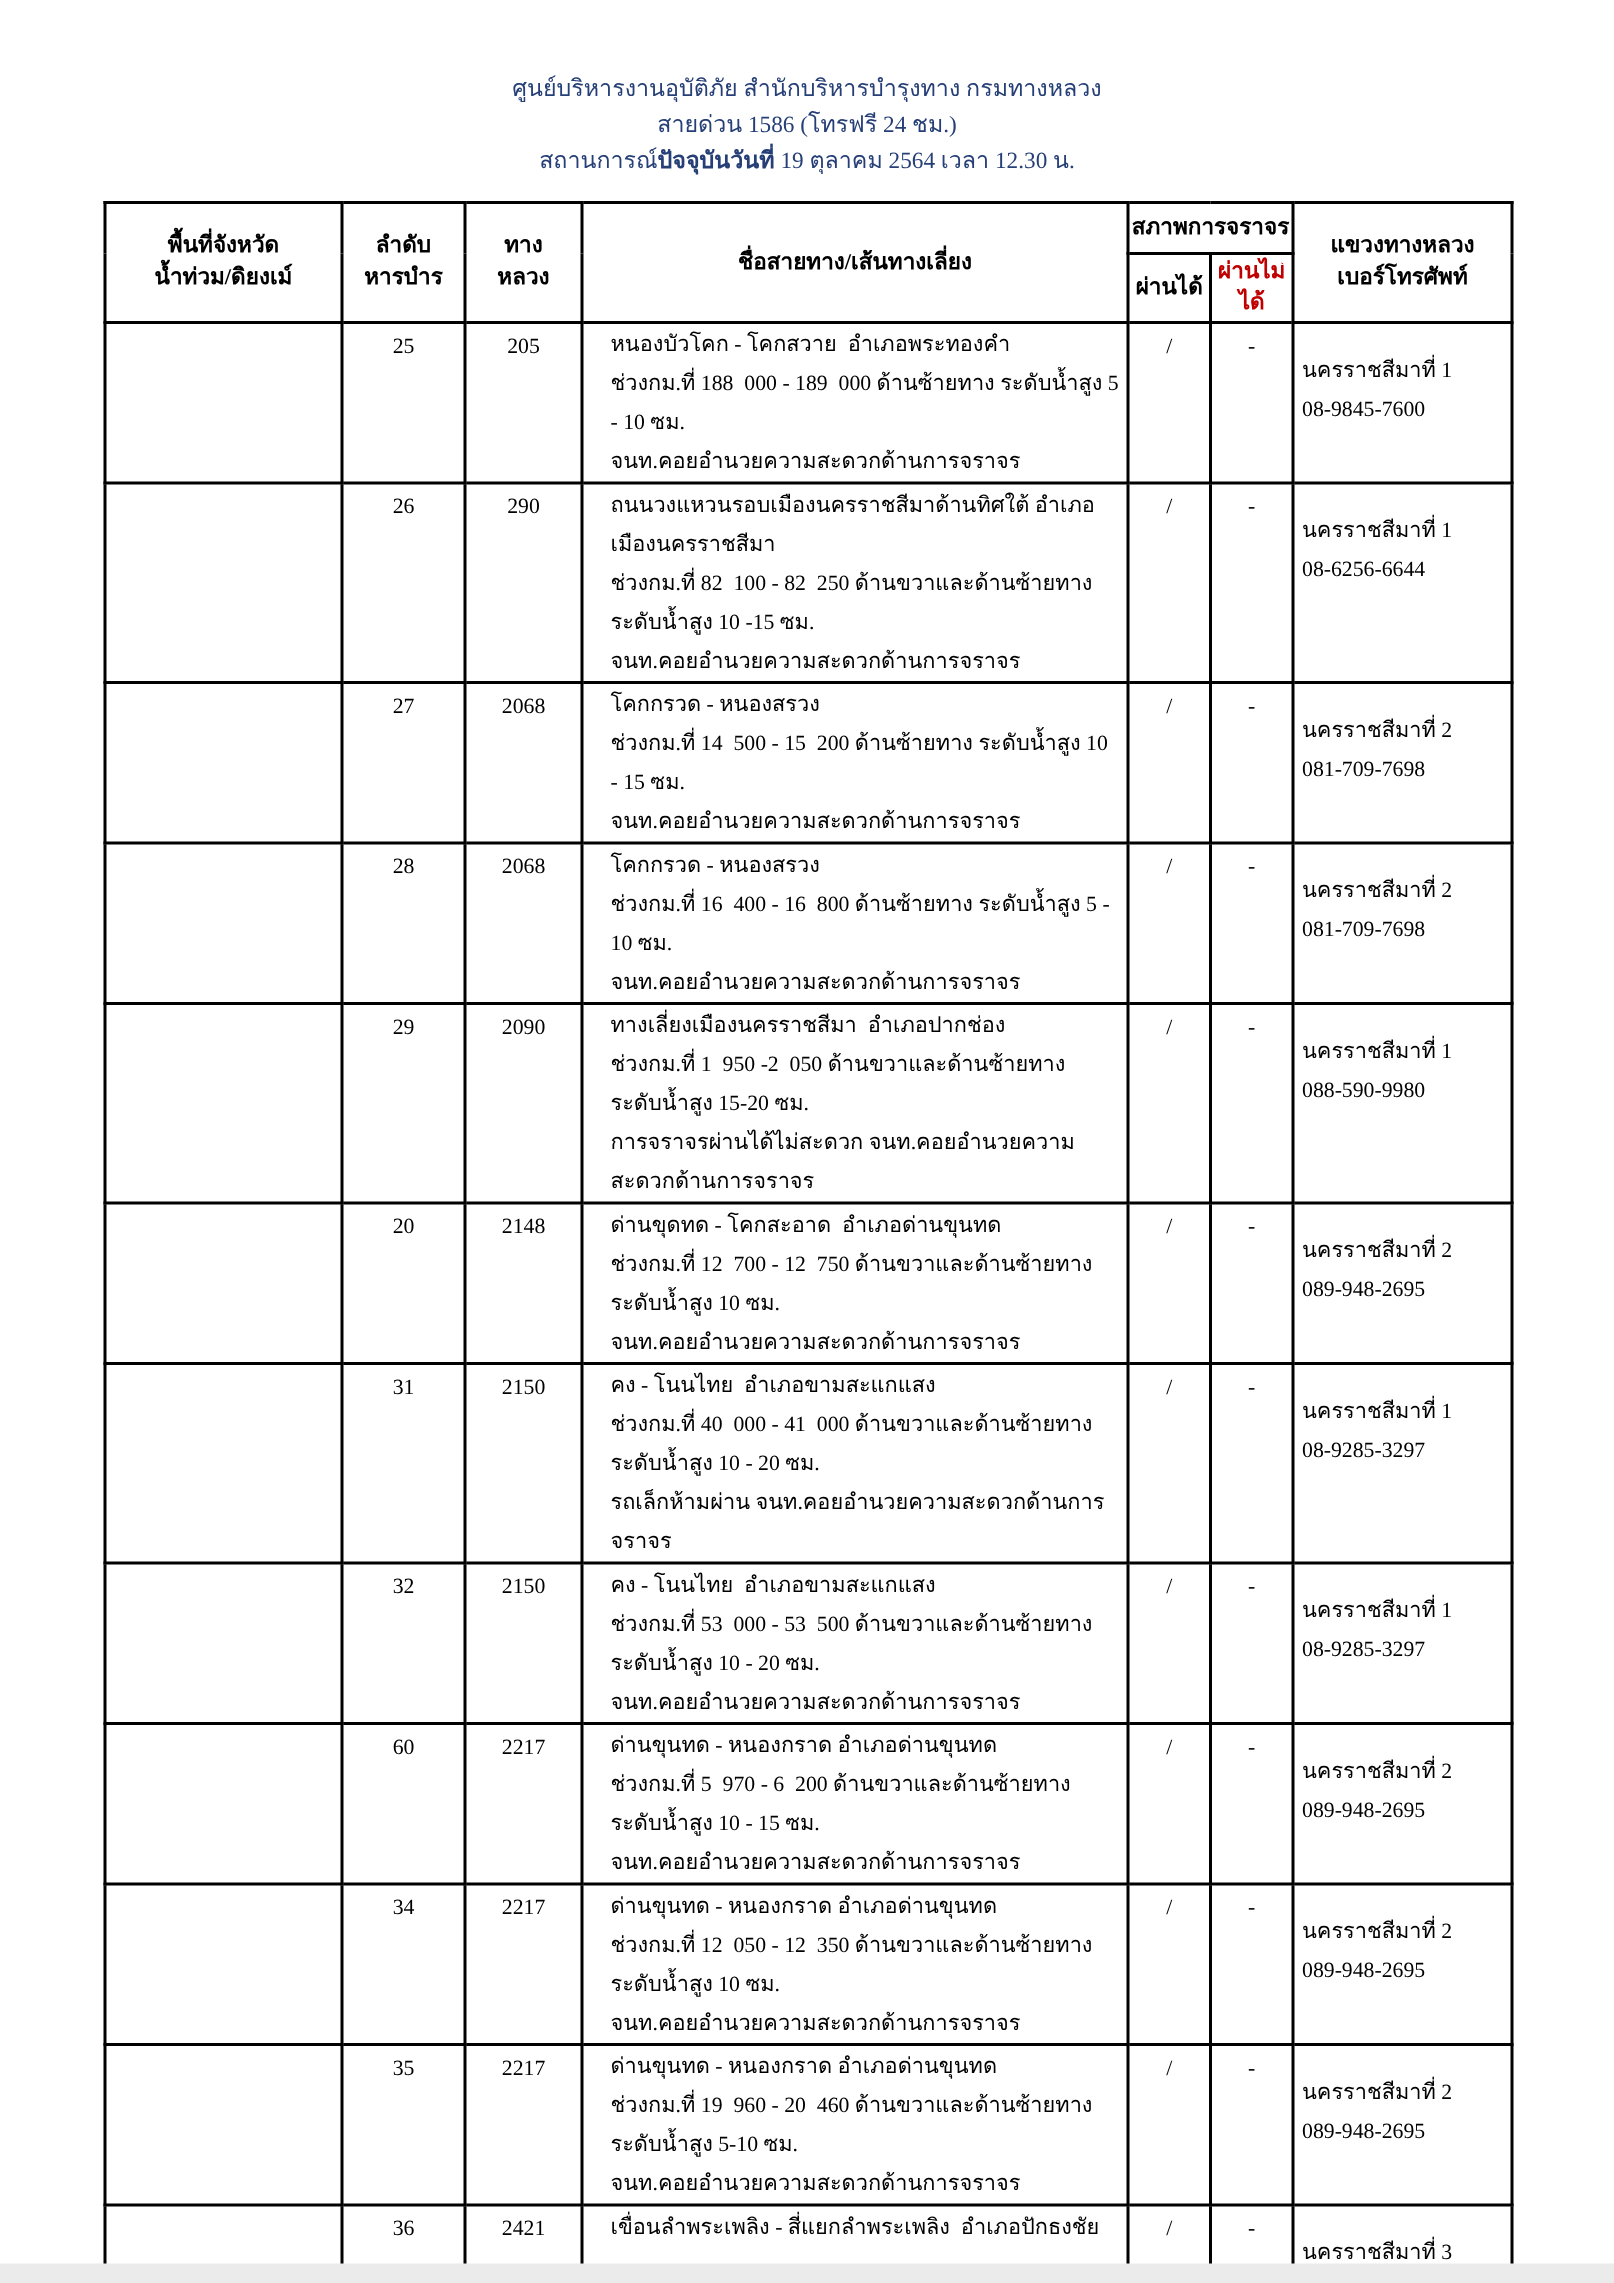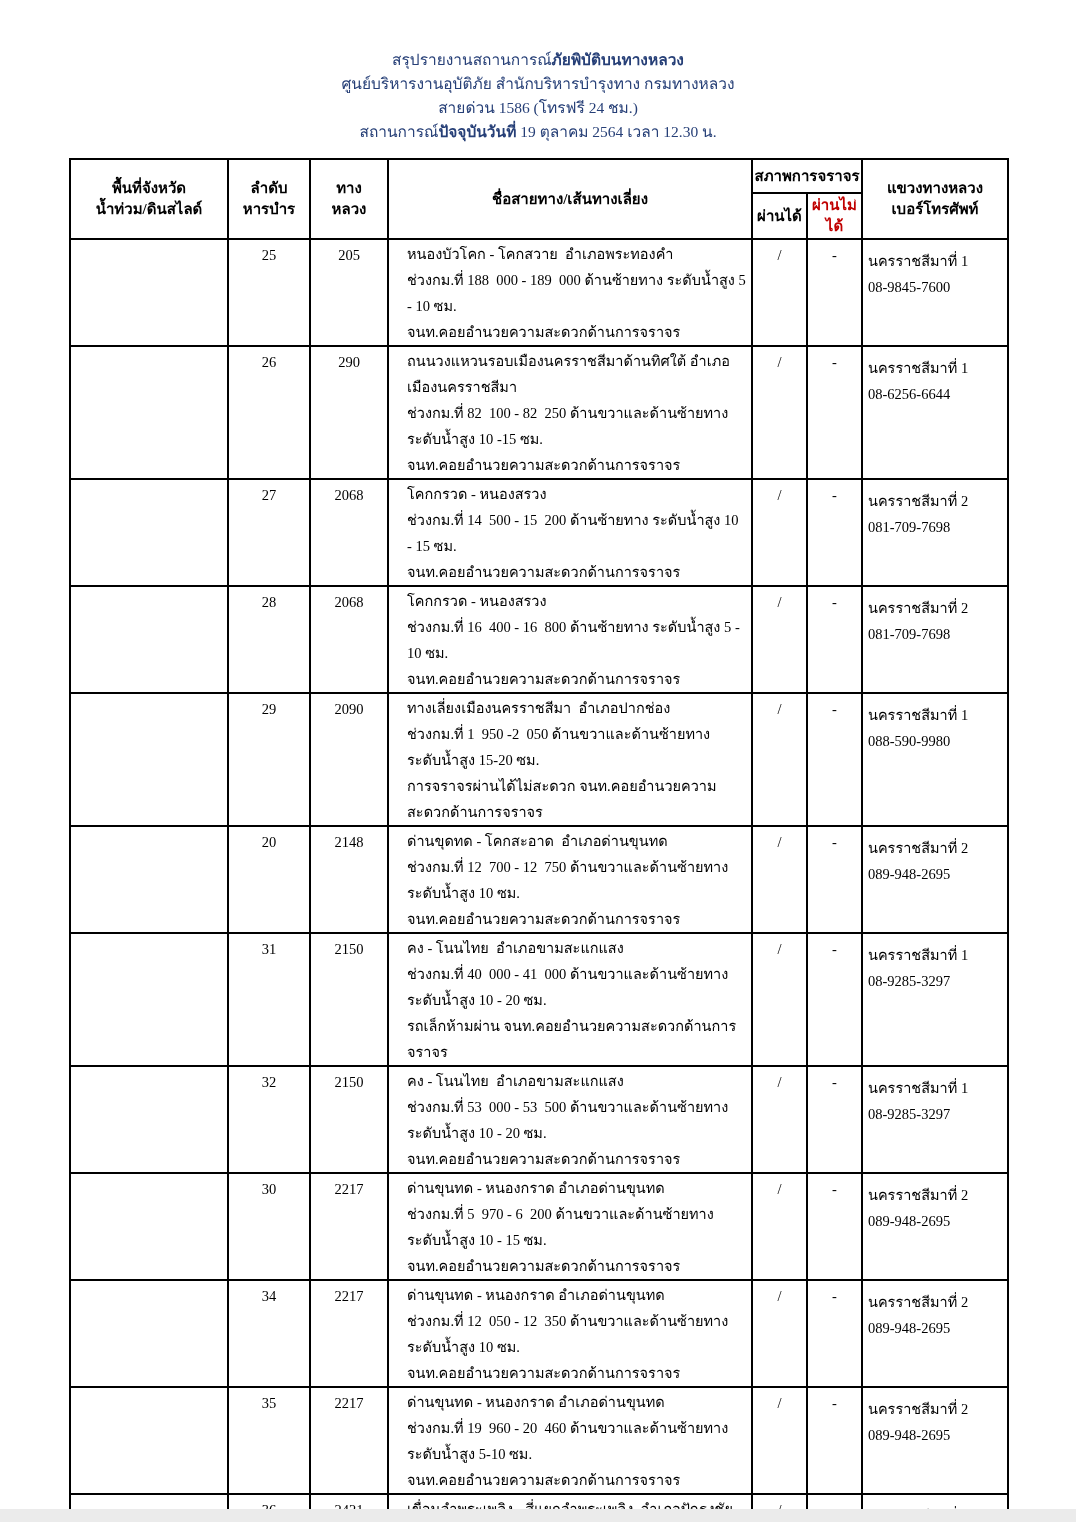--- a/index.html
+++ b/index.html
@@ -34,50 +34,49 @@
   .h-top{height:34px;}
   .h-sub{height:30px;}
   .blocked-hdr{color:var(--red);border-radius:18px;}
   tr.data-row td{height:75px;}
   td.c-area{background:#fff;}
   td.c-order,td.c-highway,td.c-pass,td.c-block{
     text-align:center;line-height:26px;padding-top:2px;
   }
   td.c-route{line-height:26px;padding:1px 4px 0 18px;white-space:pre-wrap;}
   td.c-route div{white-space:pre-wrap;}
-  td.c-district{line-height:26px;padding:8px 4px 0 5px;}
+  td.c-district{line-height:26px;padding:18px 4px 0 5px;}
   .bottom-strip{
     position:absolute;left:0;bottom:0;width:100%;height:13px;background:#ebebeb;
   }
 </style>
 </head>
 <body>
 
 <div class="doc-header">
-  <div><span>สรุปรายงานสถานการณ์</span><span class="bold">ภัยพิบัติบนทางหลวง</span></div>
   <div>ศูนย์บริหารงานอุบัติภัย สำนักบริหารบำรุงทาง กรมทางหลวง</div>
   <div>สายด่วน 1586 (โทรฟรี 24 ชม.)</div>
   <div><span>สถานการณ์</span><span class="bold">ปัจจุบันวันที่</span><span> 19 ตุลาคม 2564  เวลา 12.30 น.</span></div>
 </div>
 
 <table class="report-table">
   <colgroup>
     <col style="width:158px">
       <col style="width:82px">
       <col style="width:78px">
     <col style="width:364px">
       <col style="width:55px">
       <col style="width:55px">
     <col style="width:146px">
   </colgroup>
   <thead>
     <tr class="h-top">
       <th rowspan="2">
         <div>พื้นที่จังหวัด</div>
-        <div>น้ำท่วม/ดินสไลด์</div>
+        <div>น้ำท่วม/ดิยงเม์</div>
       </th>
       <th rowspan="2">
         <div>ลำดับ</div>
         <div>หารบำร</div>
       </th>
       <th rowspan="2">
         <div>ทาง</div>
         <div>หลวง</div>
       </th>
       <th rowspan="2">ชื่อสายทาง/เส้นทางเลี่ยง</th>
@@ -184,21 +183,21 @@
     <td class="c-route"><div>คง - โนนไทย  อำเภอขามสะแกแสง</div><div>ช่วงกม.ที่ 53  000 - 53  500 ด้านขวาและด้านซ้ายทาง ระดับน้ำสูง 10 - 20 ซม.</div><div>จนท.คอยอำนวยความสะดวกด้านการจราจร</div></td>
     <td class="c-pass">/</td>
     <td class="c-block">-</td>
     <td class="c-district">
       <div>นครราชสีมาที่ 1</div>
       <div>08-9285-3297</div>
     </td>
   </tr>
       <tr class="data-row">
     <td class="c-area"></td>
-    <td class="c-order">30</td>
+    <td class="c-order">60</td>
     <td class="c-highway">2217</td>
     <td class="c-route"><div>ด่านขุนทด - หนองกราด อำเภอด่านขุนทด</div><div>ช่วงกม.ที่ 5  970 - 6  200 ด้านขวาและด้านซ้ายทาง ระดับน้ำสูง 10 - 15 ซม.</div><div>จนท.คอยอำนวยความสะดวกด้านการจราจร</div></td>
     <td class="c-pass">/</td>
     <td class="c-block">-</td>
     <td class="c-district">
       <div>นครราชสีมาที่ 2</div>
       <div>089-948-2695</div>
     </td>
   </tr>
       <tr class="data-row">

